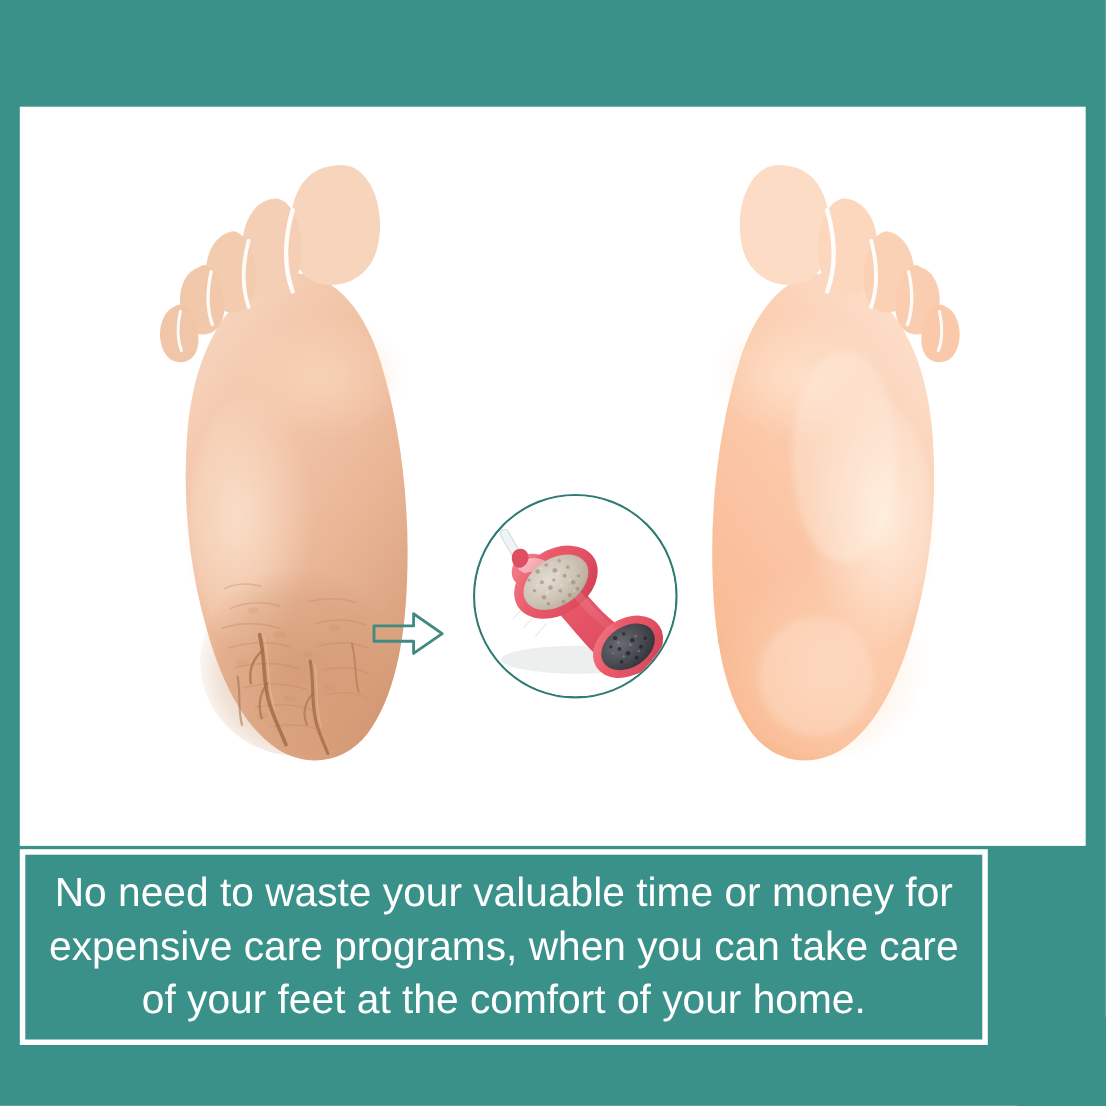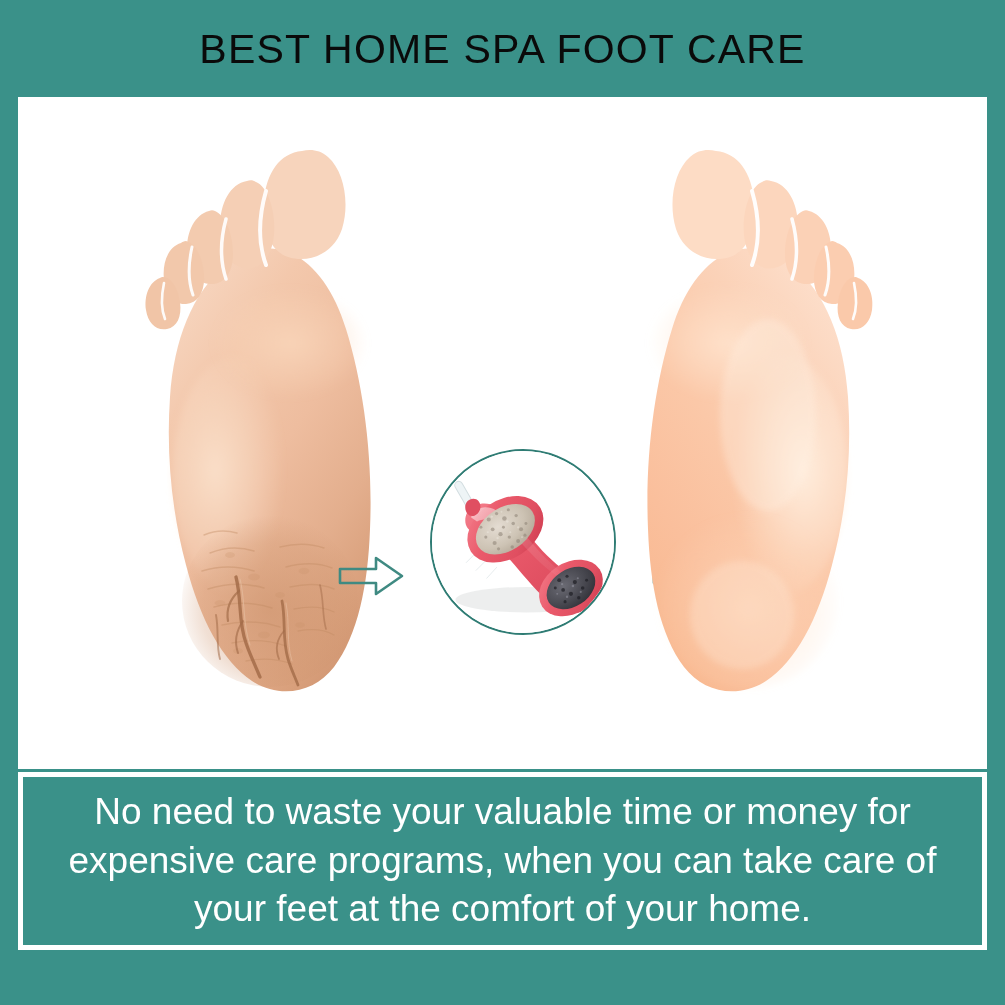--- a/index.html
+++ b/index.html
@@ -68,21 +68,21 @@
     border:2px solid #2f7c74;
     background:#ffffff;
     overflow:hidden;
   }
   .tool-circle svg { display:block; width:100%; height:100%; }
 
   
   .caption {
     position:absolute;
     left:18px; top:772px;
-    width:969px; height:178px;
+    width:880px; height:178px;
     background:#3a9189;
     border:5px solid #ffffff;
     display:flex;
     align-items:center;
     justify-content:center;
     padding:4px 14px;
   }
   .caption-text {
     color:#ffffff;
     font-size:37px;
@@ -90,21 +90,20 @@
     text-align:center;
     font-weight:400;
     font-family:"Liberation Sans", sans-serif;
   }
 </style>
 </head>
 <body>
 
 <div id="root">
 
-  <div class="title">BEST HOME SPA FOOT CARE</div>
 
   <div class="card">
 
     <div class="foot-wrap foot-before">
       <svg viewBox="0 0 300 590" xmlns="http://www.w3.org/2000/svg">
         <defs>
           <linearGradient id="beforeSole" x1="0.2" y1="0" x2="0.85" y2="1">
             <stop offset="0%" stop-color="#f7d6c0"></stop>
             <stop offset="22%" stop-color="#f3c8ac"></stop>
             <stop offset="48%" stop-color="#eebd9f"></stop>

